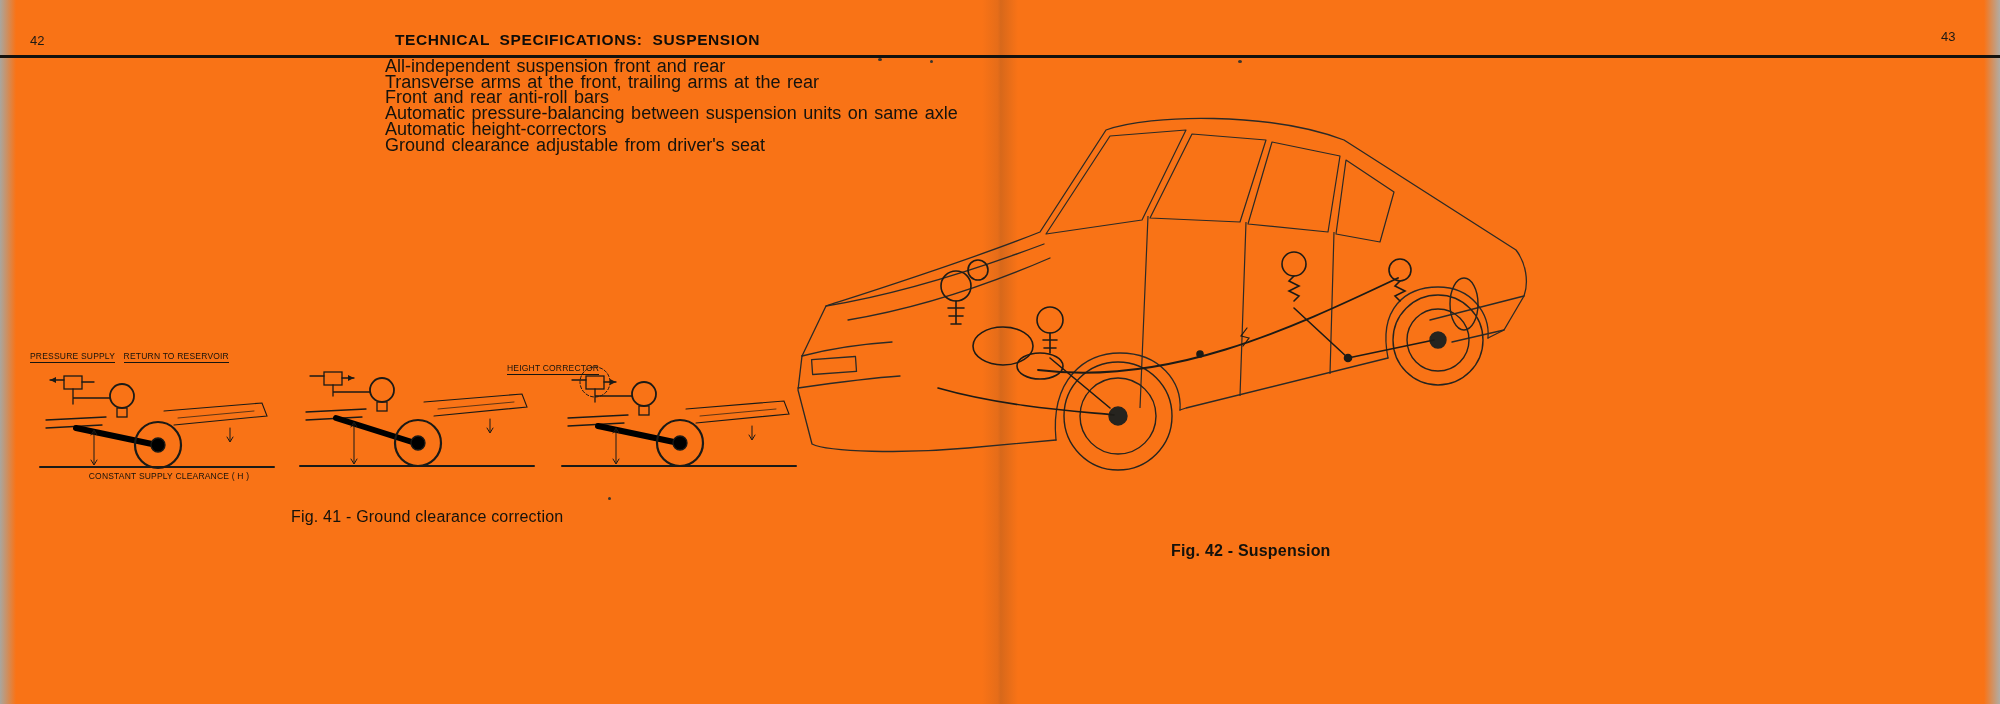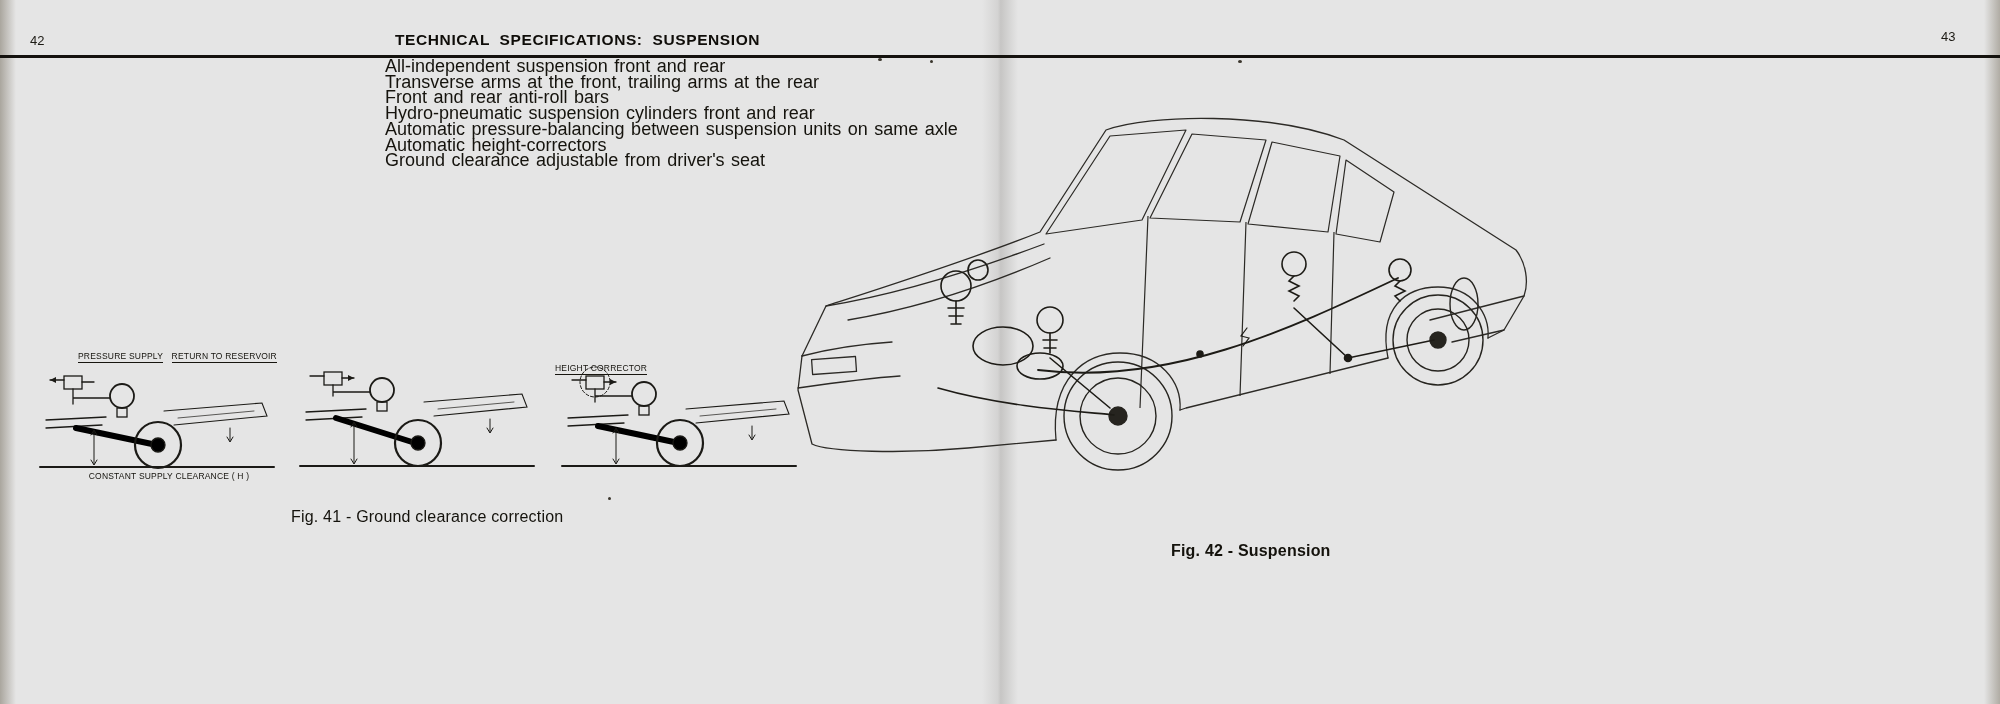--- a/index.html
+++ b/index.html
@@ -1,41 +1,41 @@
 <!DOCTYPE html>
 <html><head>
 <meta charset="utf-8">
 <style>
   *{box-sizing:border-box;}
   html,body{margin:0;padding:0;}
   body{background:#c9c6c0;}
   #spread{
     position:relative;width:2000px;height:704px;overflow:hidden;
-    background:#e5e5e5;
+    background:#f97316;
     font-family:"Liberation Sans","DejaVu Sans",sans-serif;
     color:#17150f;
   }
   .edge-left{position:absolute;left:0;top:0;width:16px;height:100%;
     background:linear-gradient(90deg,#aaa69e,rgba(170,166,158,0));}
   .edge-right{position:absolute;right:0;top:0;width:16px;height:100%;
     background:linear-gradient(270deg,#b0aca4,rgba(176,172,164,0));}
   .seam{position:absolute;left:982px;top:0;width:36px;height:100%;
     background:linear-gradient(90deg,rgba(0,0,0,0) 0%,rgba(60,55,48,.10) 44%,rgba(60,55,48,.18) 52%,rgba(0,0,0,0) 100%);}
   .header-rule{position:absolute;left:0;top:55px;width:2000px;height:3px;background:#14120e;}
   .page-number{position:absolute;font-size:13px;color:#1c1a14;}
   #pn-left{left:30px;top:33px;}
   #pn-right{left:1941px;top:29px;}
   .title{
     position:absolute;left:395px;top:31px;width:400px;margin:0;
     font-size:15.5px;font-weight:bold;
     letter-spacing:.6px;word-spacing:5px;color:#0f0d09;
   }
   .specs{position:absolute;left:385px;top:59px;margin:0;padding:0;list-style:none;
     font-size:18px;line-height:15.7px;word-spacing:1.5px;color:#15130d;}
-  .small-label{position:absolute;font-size:8.5px;letter-spacing:.2px;white-space:nowrap;color:#14120c;margin-left:48px;}
+  .small-label{position:absolute;font-size:8.5px;letter-spacing:.2px;white-space:nowrap;color:#14120c;}
   .underlined{border-bottom:1px solid #17150f;padding-bottom:1px;margin-right:6px;}
   .cgc{
     position:absolute;left:76px;top:466px;width:186px;
     border-top:1px solid #17150f;padding-top:4px;text-align:center;
     font-size:8.5px;letter-spacing:.2px;white-space:nowrap;color:#14120c;
   }
   .caption{position:absolute;font-size:16px;color:#14120c;letter-spacing:.2px;}
   #caption-fig41{left:291px;top:508px;}
   #caption-fig42{left:1171px;top:505px;font-weight:bold;margin-top:37px;}
   .fig-svg{position:absolute;}
@@ -56,21 +56,20 @@
 
   <div class="page-number" id="pn-left">42</div>
   <h1 class="title">TECHNICAL SPECIFICATIONS: SUSPENSION</h1>
   <div class="page-number" id="pn-right">43</div>
   <div class="header-rule"></div>
 
   <ul class="specs">
     <li>All-independent suspension front and rear</li>
     <li>Transverse arms at the front, trailing arms at the rear</li>
     <li>Front and rear anti-roll bars</li>
-    <li>Hydro-pneumatic suspension cylinders front and rear</li>
     <li>Automatic pressure-balancing between suspension units on same axle</li>
     <li>Automatic height-correctors</li>
     <li>Ground clearance adjustable from driver's seat</li>
   </ul>
 
   <div class="small-label" style="left:30px;top:351px;">
     <span class="underlined">PRESSURE SUPPLY</span>
     <span class="underlined">RETURN TO RESERVOIR</span>
   </div>
   <div class="small-label" style="left:507px;top:363px;">

